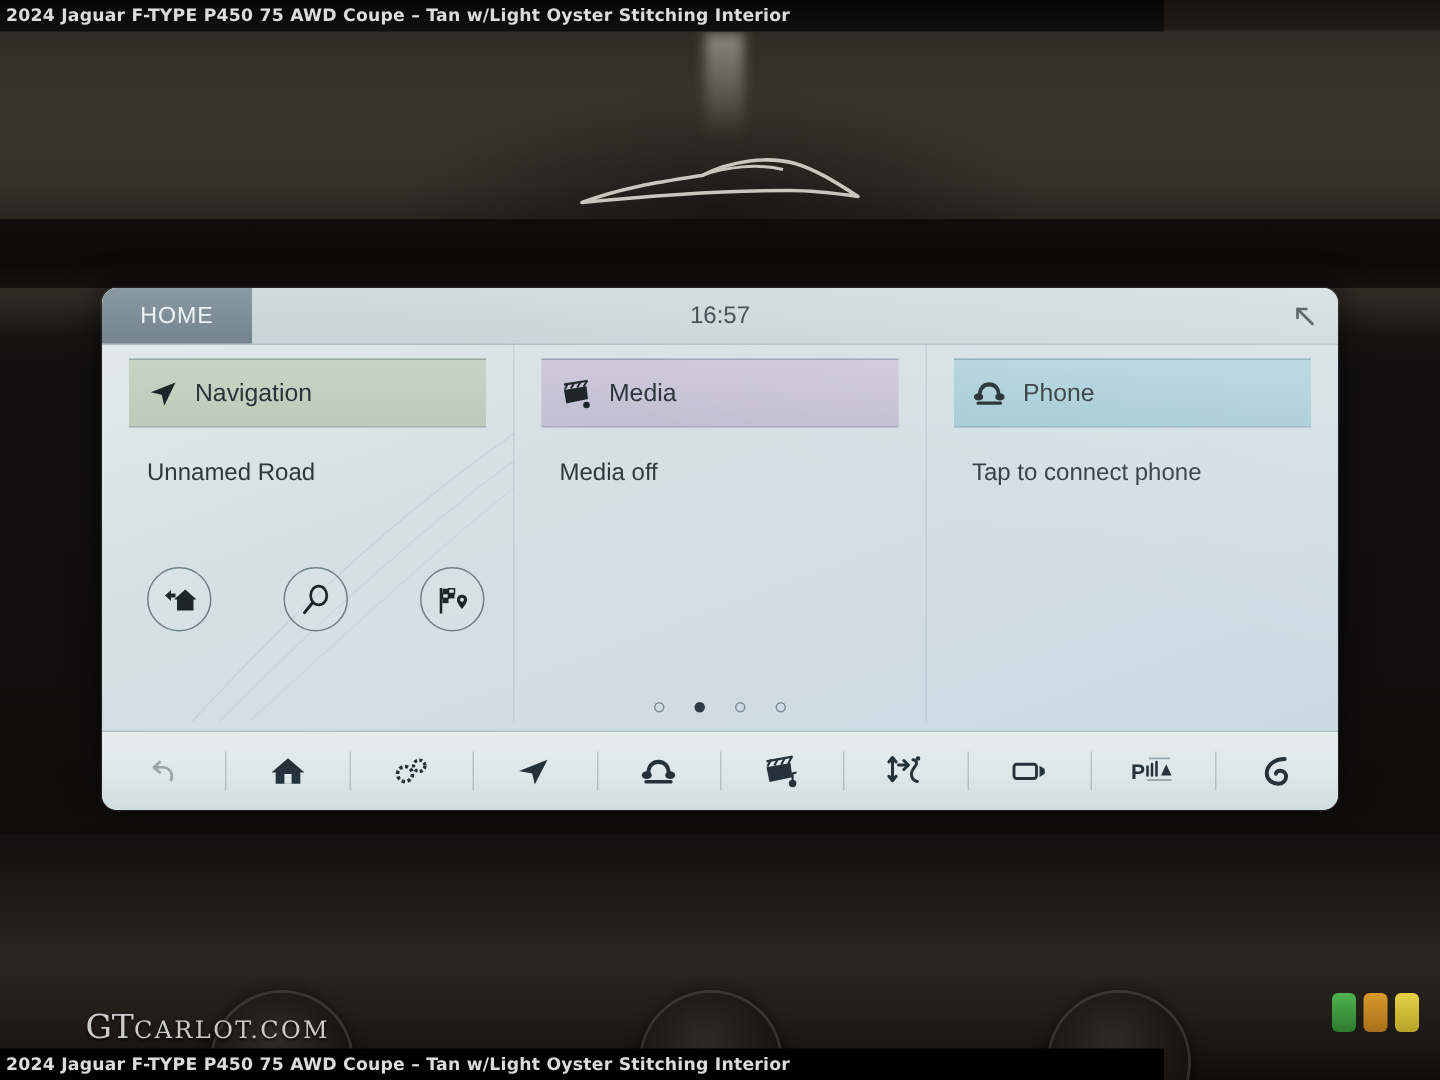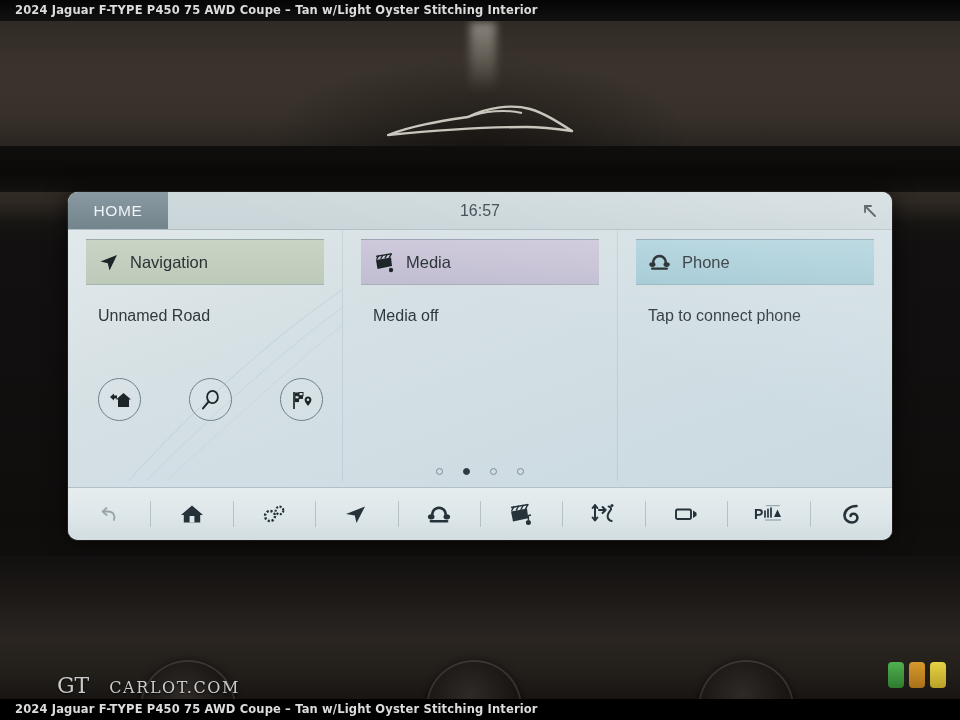--- a/index.html
+++ b/index.html
@@ -69,39 +69,39 @@
     position:absolute;border-radius:50%;
     background:radial-gradient(circle at 45% 35%, #2e2a27 0%, #191614 55%, #0b0a09 100%);
     box-shadow:0 0 0 2px rgba(140,140,140,0.28), 0 0 10px rgba(0,0,0,0.8);
   }
   #knob1{left:142px;top:662px;width:92px;height:92px;}
   #knob2{left:428px;top:662px;width:92px;height:92px;}
   #knob3{left:700px;top:662px;width:92px;height:92px;}
 
   
   .caption{
-    position:absolute;left:0;width:960px;height:21px;
+    position:absolute;left:0;width:776px;height:21px;
     color:#dcdcdc;font-size:11.5px;font-weight:bold;
     font-family:"DejaVu Sans", sans-serif;
-    letter-spacing:.15px;line-height:21px;padding-left:15px;
+    letter-spacing:.15px;line-height:21px;padding-left:4px;
     box-sizing:border-box;background:#000;
   }
   #captionTop{top:0;background:linear-gradient(180deg,#050505,#111);}
   #captionBottom{top:699px;background:#000;}
 
   
   #watermark{
     position:absolute;left:14px;top:673px;
     color:#d9d9d9;opacity:.92;
     font-family:"DejaVu Serif", serif;
     text-shadow:0 1px 2px rgba(0,0,0,.9);
     white-space:nowrap;
   }
   #watermark .wm-gt{font-size:22px;letter-spacing:0px;margin-left:43px;}
-  #watermark .wm-rest{font-size:16px;letter-spacing:1.6px;margin-left:20px;}
+  #watermark .wm-rest{font-size:16px;letter-spacing:1.6px;}
 
   
   #chips{position:absolute;right:14px;top:662px;display:flex;gap:5px;}
   .chip{width:16px;height:26px;border-radius:4px;}
 
   
   #screen{
     position:absolute;left:68px;top:192px;width:824px;height:348px;
     border-radius:10px;overflow:hidden;
     background:linear-gradient(160deg,#e3eaec 0%,#d5e0e4 35%,#cfdde3 65%,#c9d9e0 100%);

